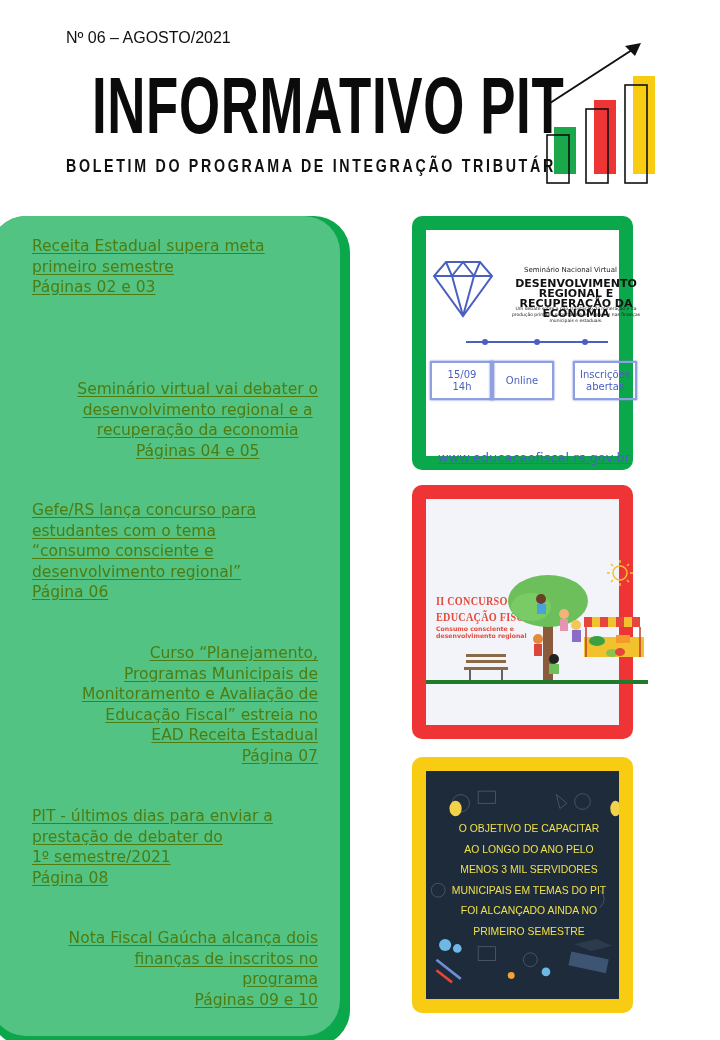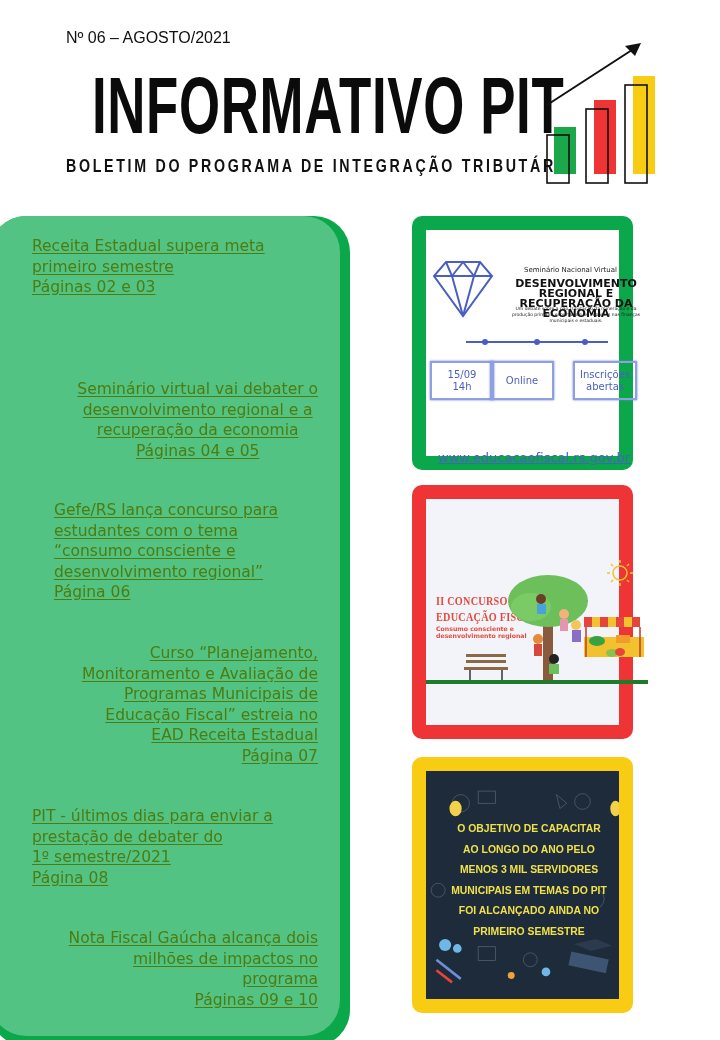--- a/index.html
+++ b/index.html
@@ -37,21 +37,21 @@
   .dot { position:absolute; top:-2.5px; width:6px; height:6px; background:#4a5fc0; border-radius:50%; }
   .box { position:absolute; top:131px; width:60px; height:35px; border:2px solid #8fa0e0; box-shadow:0 0 2px #6c7fd6;
          color:#4a5fc0; font-size:10px; line-height:12px; text-align:center; display:flex; align-items:center; justify-content:center; }
   .sem-url { position:absolute; left:12px; right:0; top:184px; text-align:center; font-size:13px; color:#4a5fc0; text-decoration:underline;margin-top:36px; }
 
   .concurso-inner { background:#f3f4f9 !important; }
   .conc-title { position:absolute; left:10px; top:94px; font-family:"Liberation Serif", serif; font-size:12px; font-weight:bold; color:#e54b3c; line-height:16px; letter-spacing:0.3px; transform:scaleX(0.85); transform-origin:left top; }
   .conc-sub { position:absolute; left:10px; top:126px; font-size:6.2px; font-weight:bold; color:#e54b3c; line-height:7px; }
 
   .chalk { background:#1d2b3a !important; }
-  .chalk-text { position:absolute; left:13px; right:0; top:48px; text-align:center; color:#f0e14a; font-weight:bold;
+  .chalk-text { position:absolute; left:13px; right:0; top:48px; text-align:center; color:#f0e14a; font-weight:normal;
                 font-size:10.4px; line-height:20.5px; font-family:"Liberation Sans", sans-serif; }
 </style>
 </head>
 <body>
 
 <div class="issue">Nº 06 – AGOSTO/2021</div>
 <div class="title">INFORMATIVO PIT</div>
 <div class="subtitle">BOLETIM DO PROGRAMA DE INTEGRAÇÃO TRIBUTÁRIA</div>
 <svg class="logo" viewBox="0 0 120 145">
   <line x1="2" y1="65" x2="90" y2="8" stroke="#111" stroke-width="2"></line>
@@ -73,47 +73,47 @@
     <span class="line">Páginas 02 e 03</span>
 </div>
 
 <div class="story right" style="top:379px;text-align:center;">
   <span class="line">Seminário virtual vai debater o</span>
     <span class="line">desenvolvimento regional e a</span>
     <span class="line">recuperação da economia</span>
     <span class="line">Páginas 04 e 05</span>
 </div>
 
-<div class="story left" style="top:500px;margin-left:22px;">
+<div class="story left" style="top:500px;">
   <span class="line">Gefe/RS lança concurso para</span>
     <span class="line">estudantes com o tema</span>
     <span class="line">“consumo consciente e</span>
     <span class="line">desenvolvimento regional”</span>
     <span class="line">Página 06</span>
 </div>
 
 <div class="story right" style="top:643px;">
   <span class="line">Curso “Planejamento,</span>
+    <span class="line">Programas Municipais de</span>
     <span class="line">Monitoramento e Avaliação de</span>
-    <span class="line">Programas Municipais de</span>
     <span class="line">Educação Fiscal” estreia no</span>
     <span class="line">EAD Receita Estadual</span>
     <span class="line">Página 07</span>
 </div>
 
 <div class="story left" style="top:806px;">
   <span class="line">PIT - últimos dias para enviar a</span>
     <span class="line">prestação de debater do</span>
     <span class="line">1º semestre/2021</span>
     <span class="line">Página 08</span>
 </div>
 
 <div class="story right" style="top:928px;">
   <span class="line">Nota Fiscal Gaúcha alcança dois</span>
-    <span class="line">milhões de impactos no</span>
+    <span class="line">finanças de inscritos no</span>
     <span class="line">programa</span>
     <span class="line">Páginas 09 e 10</span>
 </div>
 
 <div class="frame green">
   <div class="inner">
     <svg style="position:absolute;left:6px;top:30px;width:62px;height:58px;" viewBox="0 0 62 58">
       <g fill="none" stroke="#4a5fc0" stroke-width="2">
         <polygon points="14,2 48,2 60,16 31,56 2,16"></polygon>
         <line x1="2" y1="16" x2="60" y2="16"></line>

